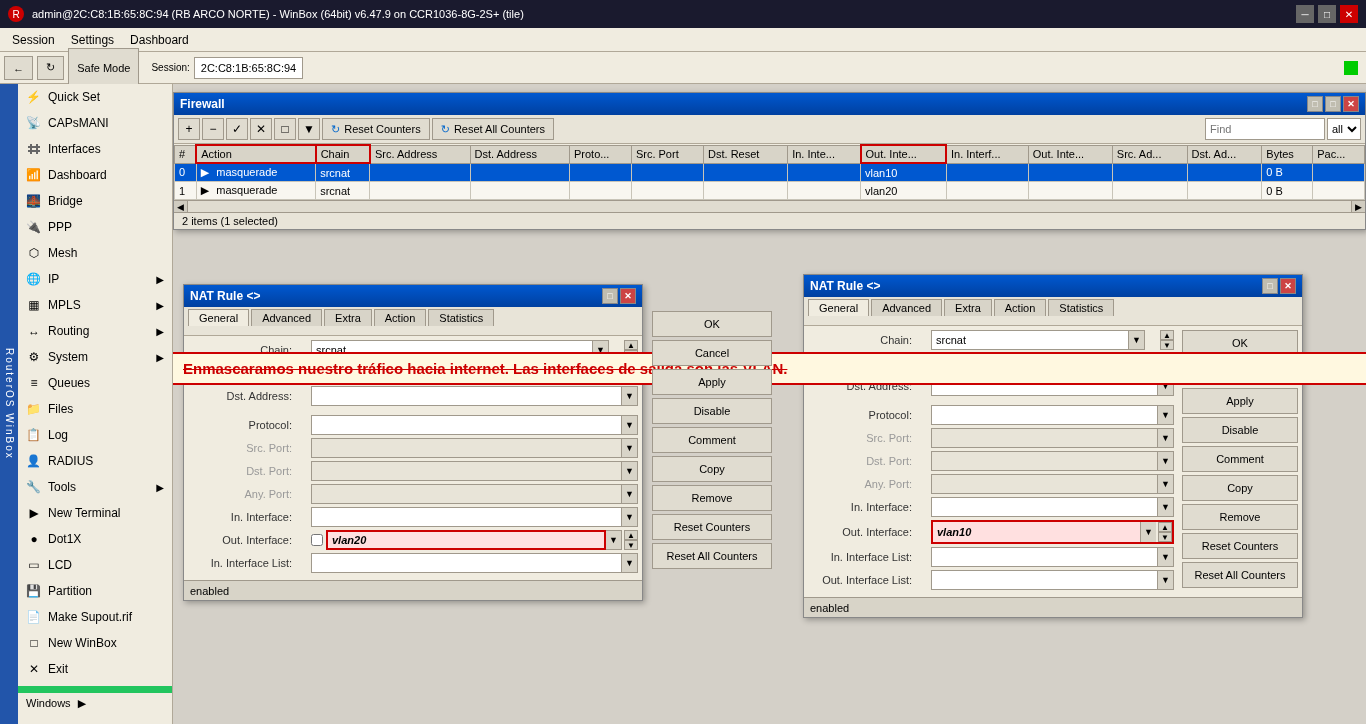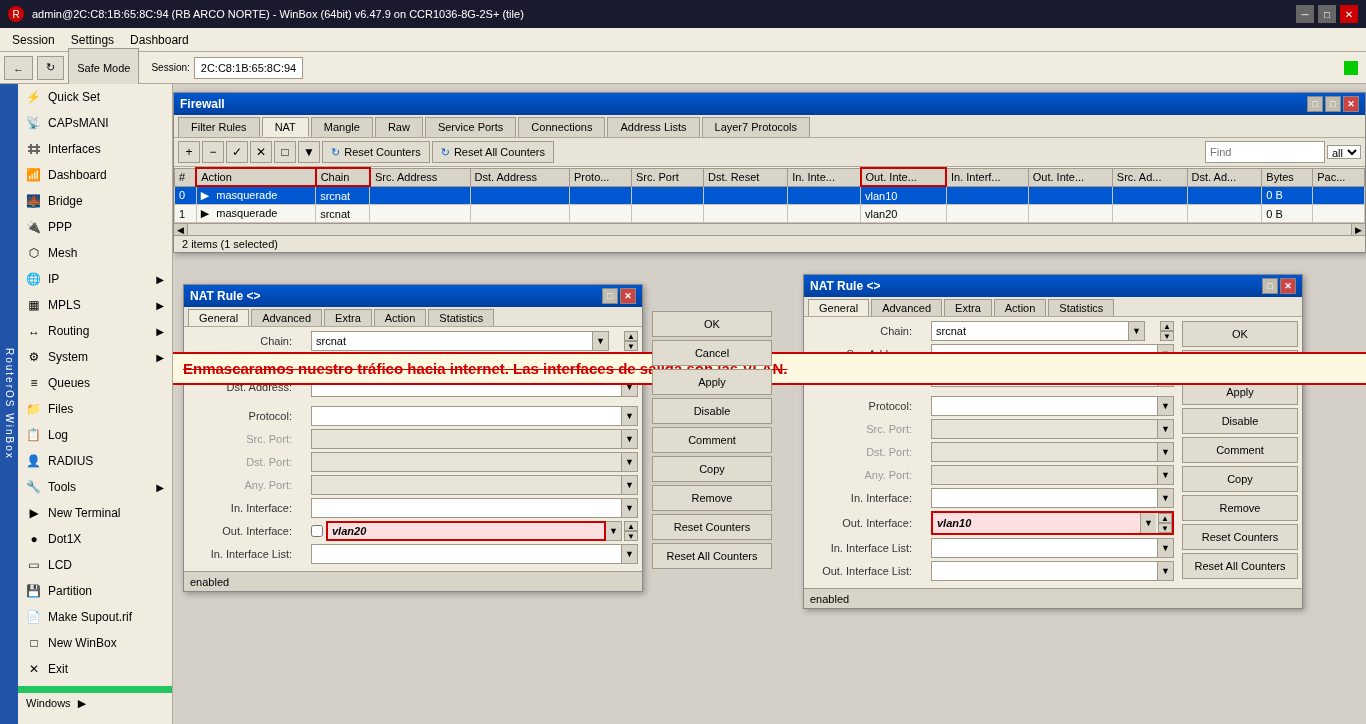--- a/index.html
+++ b/index.html
@@ -231,21 +231,21 @@
     }
     .find-input {
       height: 22px;
       border: 1px solid #a0998c;
       padding: 0 4px;
       font-size: 11px;
       width: 120px;
       margin-left: auto;
     }
     .find-select {
-      height: 14px;
+      height: 22px;
       border: 1px solid #a0998c;
       font-size: 11px;
       background: white;
     }
     
     .fw-table {
       width: 100%;
       border-collapse: collapse;
       font-size: 11px;
     }
@@ -283,21 +283,21 @@
     }
     .nat-left {
       top: 200px;
       left: 10px;
       width: 460px;
     }
     .rule-tabs {
       display: flex;
       background: #e8e4d8;
       border-bottom: 1px solid #b0a898;
-      padding: 2px 4px 0;
+      padding: 2px 4px 9px;
     }
     .rule-tab {
       padding: 2px 10px;
       background: #d8d4c8;
       border: 1px solid #a0998c;
       border-bottom: none;
       margin-right: 2px;
       cursor: pointer;
       font-size: 11px;
     }
@@ -558,30 +558,20 @@
   <div class="content-area">
 
     <div class="firewall-window">
       <div class="window-titlebar">
         <span class="window-title">Firewall</span>
         <div class="window-ctrl">□</div>
         <div class="window-ctrl">□</div>
         <div class="window-ctrl" style="background:#cc4444;color:white;">✕</div>
       </div>
 
-      <div class="tab-bar">
-        <div class="tab">Filter Rules</div>
-        <div class="tab active">NAT</div>
-        <div class="tab">Mangle</div>
-        <div class="tab">Raw</div>
-        <div class="tab">Service Ports</div>
-        <div class="tab">Connections</div>
-        <div class="tab">Address Lists</div>
-        <div class="tab">Layer7 Protocols</div>
-      </div>
 
       <div class="fw-toolbar">
         <button class="fw-btn">+</button>
         <button class="fw-btn">−</button>
         <button class="fw-btn">✓</button>
         <button class="fw-btn">✕</button>
         <button class="fw-btn">□</button>
         <button class="fw-btn">▼</button>
         <button class="fw-btn-text">
           <span style="color:#0066cc;">↻</span>

